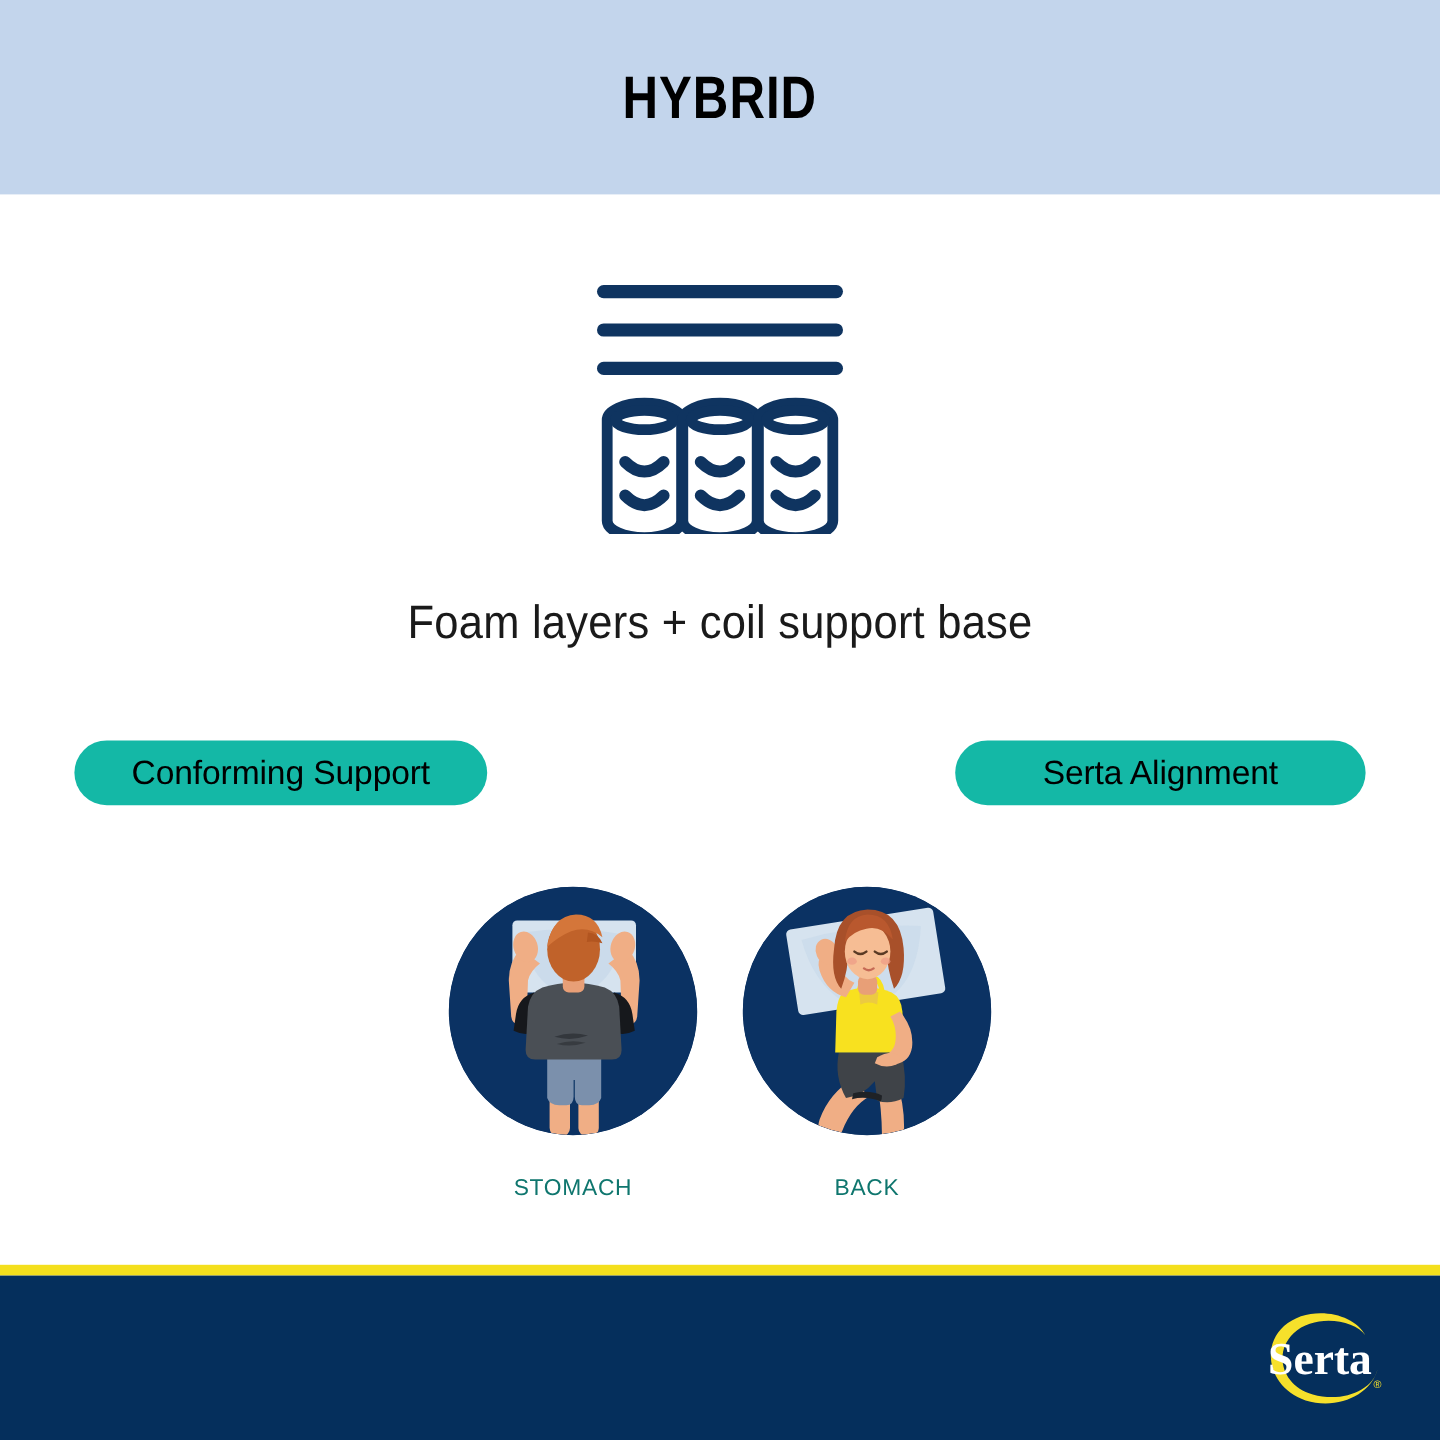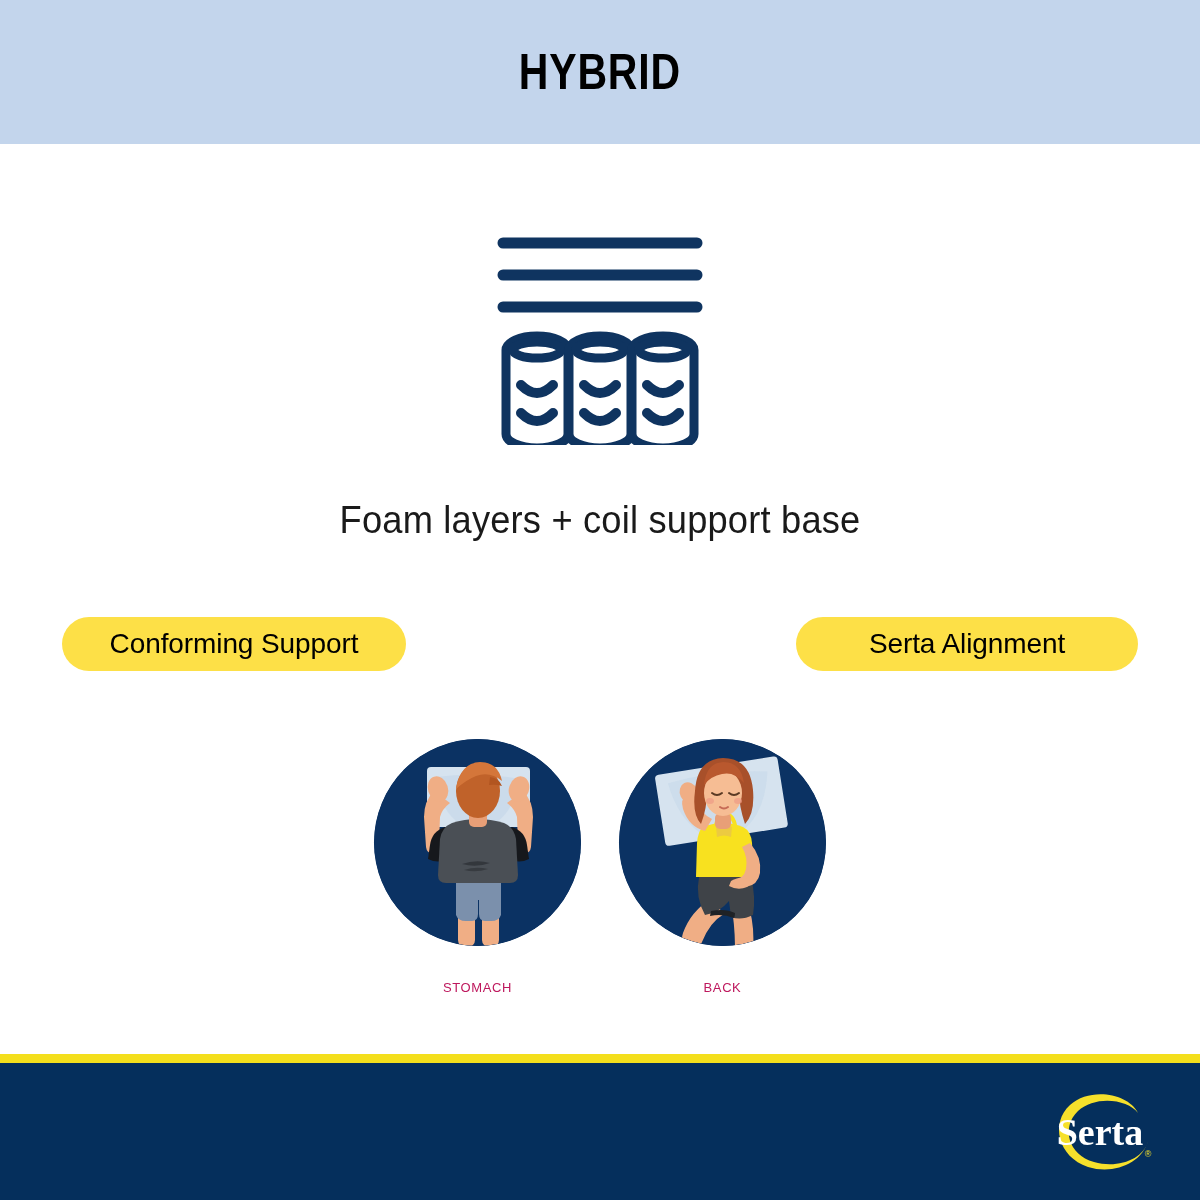--- a/index.html
+++ b/index.html
@@ -7,21 +7,21 @@
   html,body { width:1200px; height:1200px; }
   body {
     font-family:"Liberation Sans", sans-serif;
     background:#ffffff;
     position:relative;
     overflow:hidden;
   }
 
   
   .header {
-    position:absolute; left:0; top:0; width:1200px; height:144px;
+    position:absolute; left:0; top:0; width:1200px; height:162px;
     background:#c3d5ec;
     display:flex; align-items:center; justify-content:center;
   }
   .header-title {
     font-size:50px;
     font-weight:bold;
     letter-spacing:1px;
     color:#000000;
     transform:scaleX(0.82);
     transform-origin:center;
@@ -48,21 +48,21 @@
   }
 
   
   .pill-row {
     position:absolute; left:62px; top:617px; width:1076px; height:54px;
     display:flex; justify-content:space-between; align-items:center;
   }
   .pill {
     height:54px;
     border-radius:27px;
-    background:#fde047;
+    background:#14b8a6;
     display:flex; align-items:center; justify-content:center;
     padding:0 26px;
     font-size:28px;
     font-weight:400;
     color:#000000;
     white-space:nowrap;
     letter-spacing:-0.1px;
     font-family:"Liberation Sans", sans-serif;
   }
   .pill:nth-child(1) { width:344px; }
@@ -76,23 +76,23 @@
   }
   .position { width:207px; display:flex; flex-direction:column; align-items:center; }
   .pos-circle {
     width:207px; height:207px; border-radius:50%;
     background:#0b3263;
     overflow:hidden;
     position:relative;
   }
   .pos-label {
     margin-top:34px;
-    font-size:13px;
+    font-size:19px;
     font-weight:300;
-    color:#be185d;
+    color:#0f766e;
     letter-spacing:0.6px;
     font-family:"Liberation Sans", sans-serif;
   }
 
   
   .yellow-stripe {
     position:absolute; left:0; top:1054px; width:1200px; height:9px;
     background:#f4df1c;
   }
   .footer {

